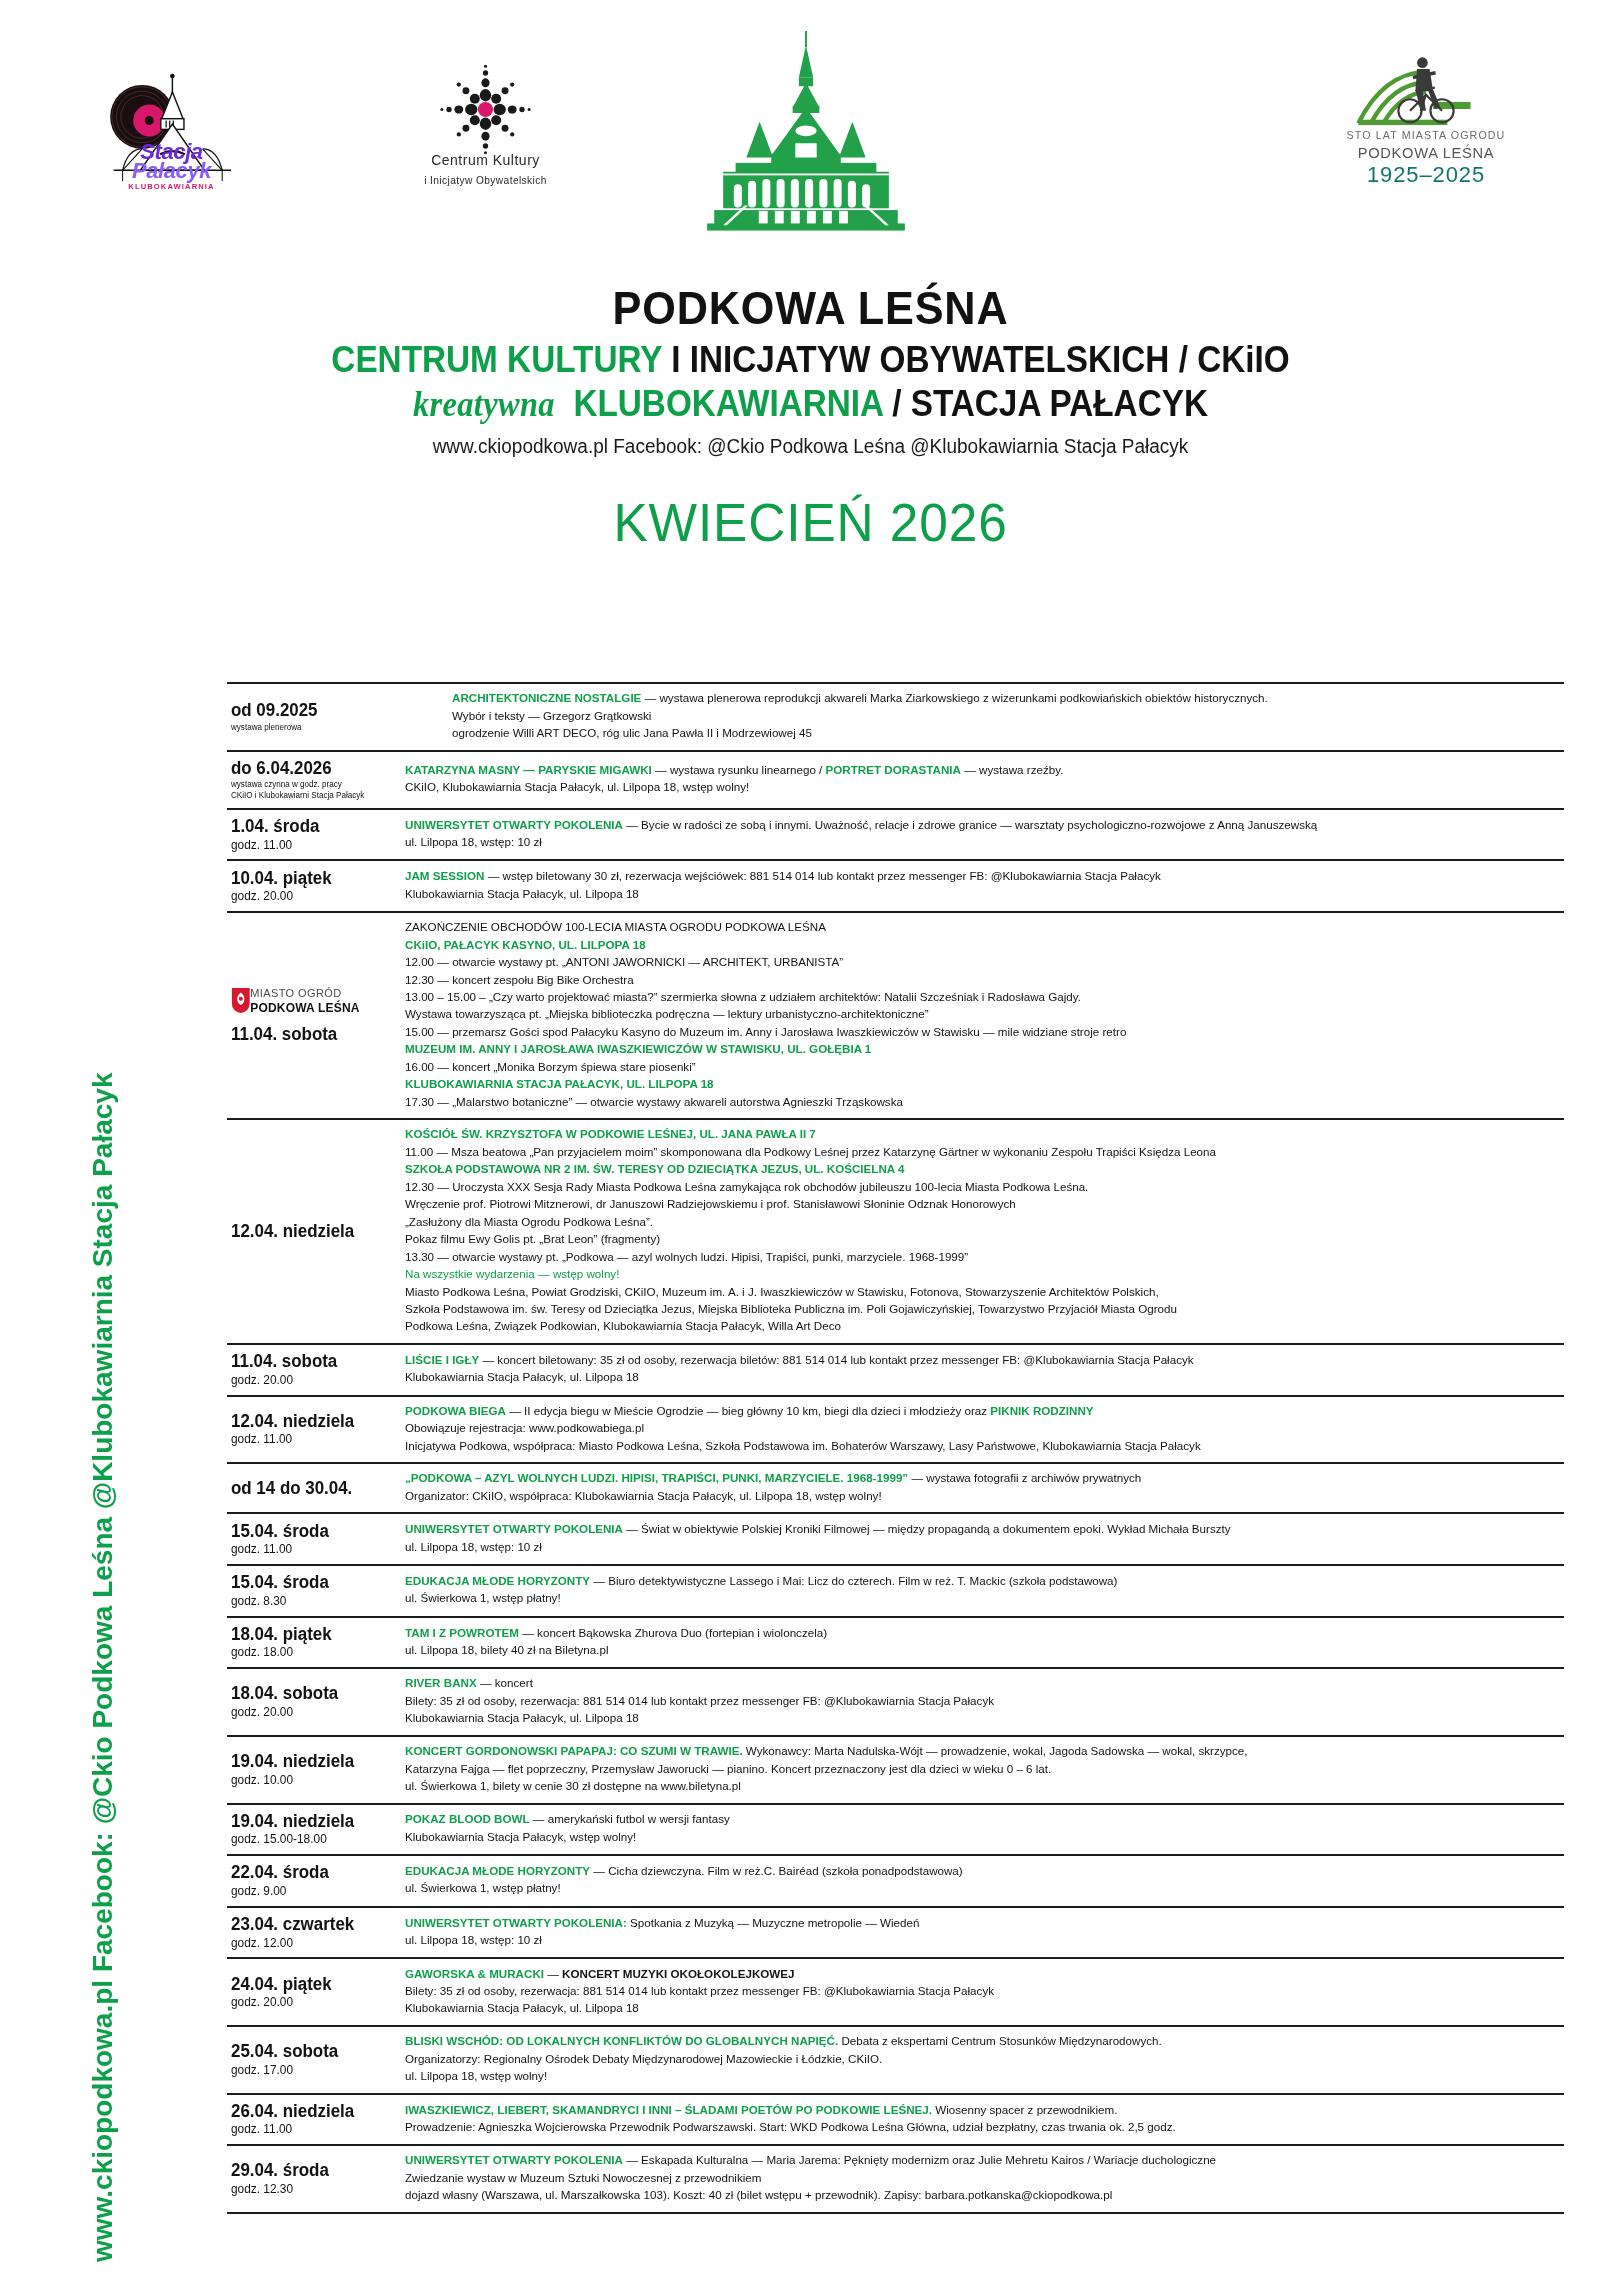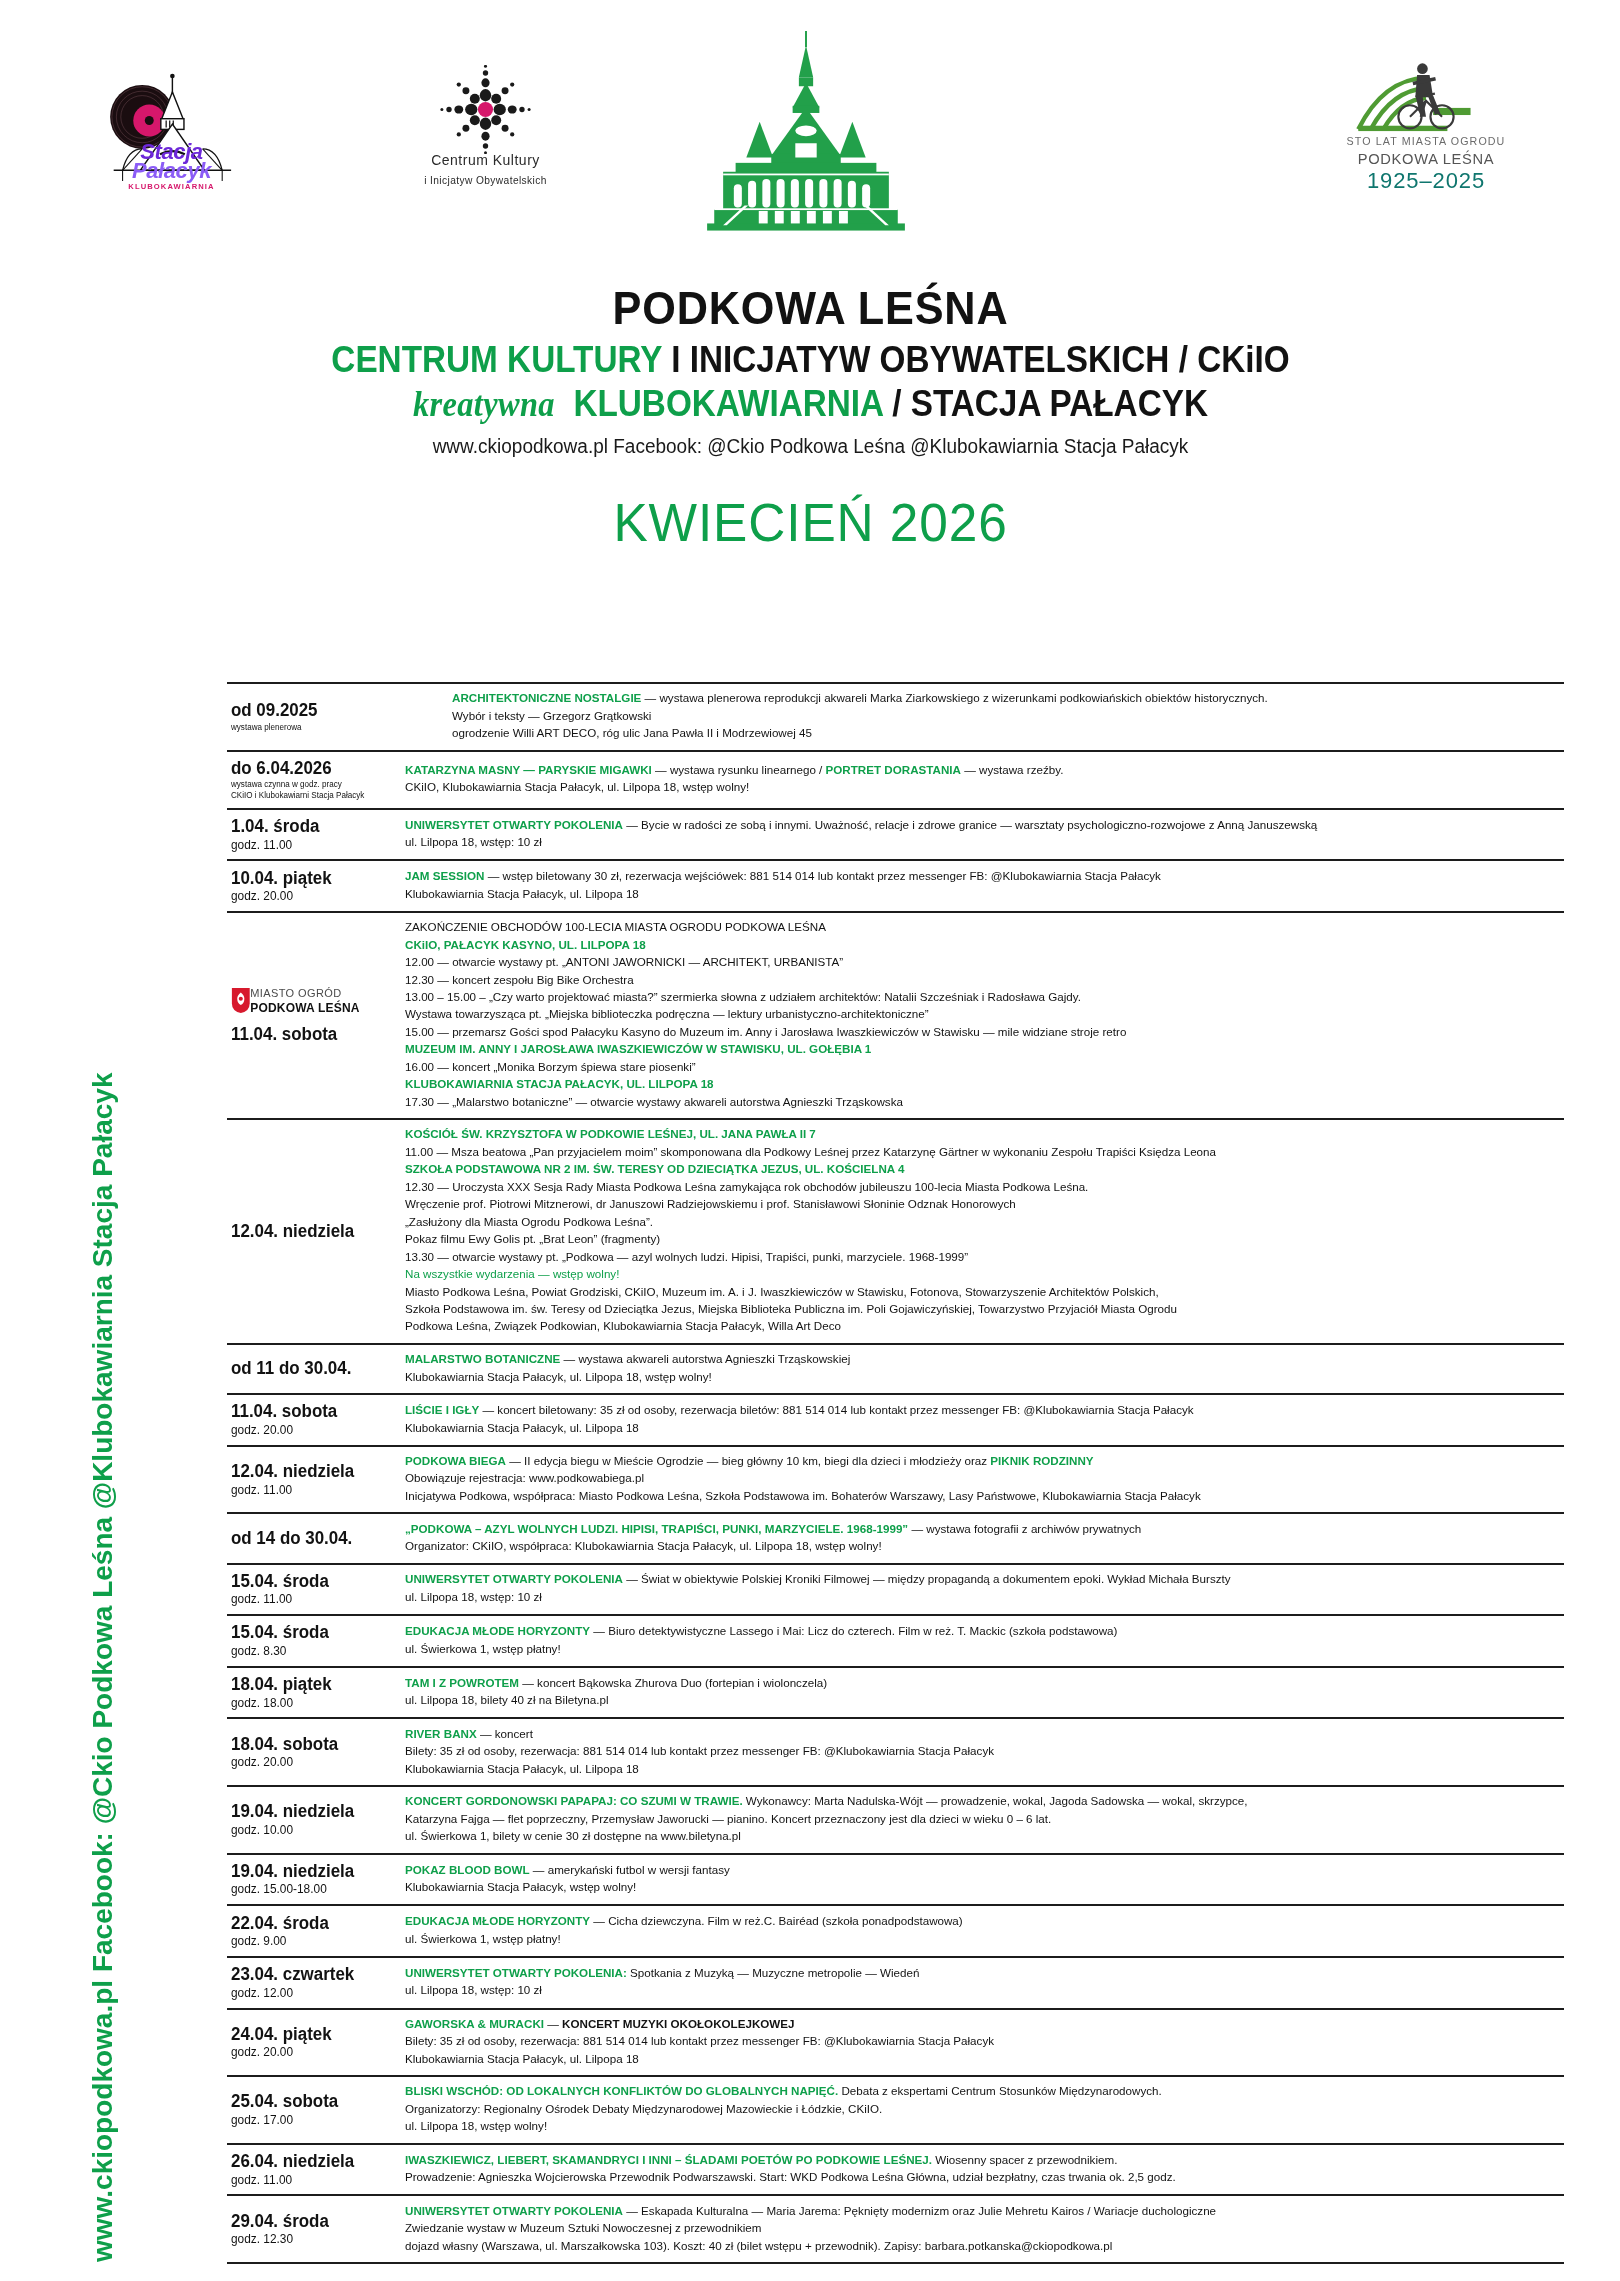--- a/index.html
+++ b/index.html
@@ -12,21 +12,21 @@
     position:relative;
     overflow:hidden;
   }
 
   
   .logo-row { position:absolute; top:49px; left:0; width:1621px; height:143px; }
 
   .logo-stacja { position:absolute; left:87px; top:16px; width:169px; height:127px; }
   .logo-ckio   { position:absolute; left:383px; top:21.4px; width:205px; height:121px; }
   .logo-palacyk{ position:absolute; left:659px; top:-27px; width:294px; height:214px; }
-  .logo-100lat { position:absolute; left:1328px; top:9px; width:196px; height:134px; }
+  .logo-100lat { position:absolute; left:1328px; top:3px; width:196px; height:134px; }
 
   .ckio-cap1 {
     position:absolute; bottom:23px; left:0; width:100%;
     text-align:center; font-size:14px; letter-spacing:0.5px;
     color:#2b2b2b; white-space:nowrap;
   }
   .ckio-cap2 {
     position:absolute; bottom:5.3px; left:0; width:100%;
     text-align:center; font-size:10.2px; letter-spacing:0.4px;
     color:#2b2b2b; white-space:nowrap;
@@ -421,29 +421,20 @@
         <div class="ln"><span>Pokaz filmu Ewy Golis pt. „Brat Leon” (fragmenty)</span></div>
         <div class="ln"><span>13.30 — otwarcie wystawy pt. „Podkowa — azyl wolnych ludzi. Hipisi, Trapiści, punki, marzyciele. 1968-1999”</span></div>
         <div class="ln"><span class="gn">Na wszystkie wydarzenia — wstęp wolny!</span></div>
         <div class="ln"><span>Miasto Podkowa Leśna, Powiat Grodziski, CKiIO, Muzeum im. A. i J. Iwaszkiewiczów w Stawisku, Fotonova, Stowarzyszenie Architektów Polskich,</span></div>
         <div class="ln"><span>Szkoła Podstawowa im. św. Teresy od Dzieciątka Jezus, Miejska Biblioteka Publiczna im. Poli Gojawiczyńskiej, Towarzystwo Przyjaciół Miasta Ogrodu</span></div>
         <div class="ln"><span>Podkowa Leśna, Związek Podkowian, Klubokawiarnia Stacja Pałacyk, Willa Art Deco</span></div>
       </div>
     </div>
     <div class="row">
       <div class="col-date">
-        <div class="d-main">od 11 do 30.04.</div>
-      </div>
-      <div class="col-body">
-        <div class="ln"><span class="g">MALARSTWO BOTANICZNE</span><span> — wystawa akwareli autorstwa Agnieszki Trząskowskiej</span></div>
-        <div class="ln"><span>Klubokawiarnia Stacja Pałacyk, ul. Lilpopa 18, wstęp wolny!</span></div>
-      </div>
-    </div>
-    <div class="row">
-      <div class="col-date">
         <div class="d-main">11.04. sobota</div>
         <div class="d-sub">godz. 20.00</div>
       </div>
       <div class="col-body">
         <div class="ln"><span class="g">LIŚCIE I IGŁY</span><span> — koncert biletowany: 35 zł od osoby, rezerwacja biletów: 881 514 014 lub kontakt przez messenger FB: @Klubokawiarnia Stacja Pałacyk</span></div>
         <div class="ln"><span>Klubokawiarnia Stacja Pałacyk, ul. Lilpopa 18</span></div>
       </div>
     </div>
     <div class="row">
       <div class="col-date">

